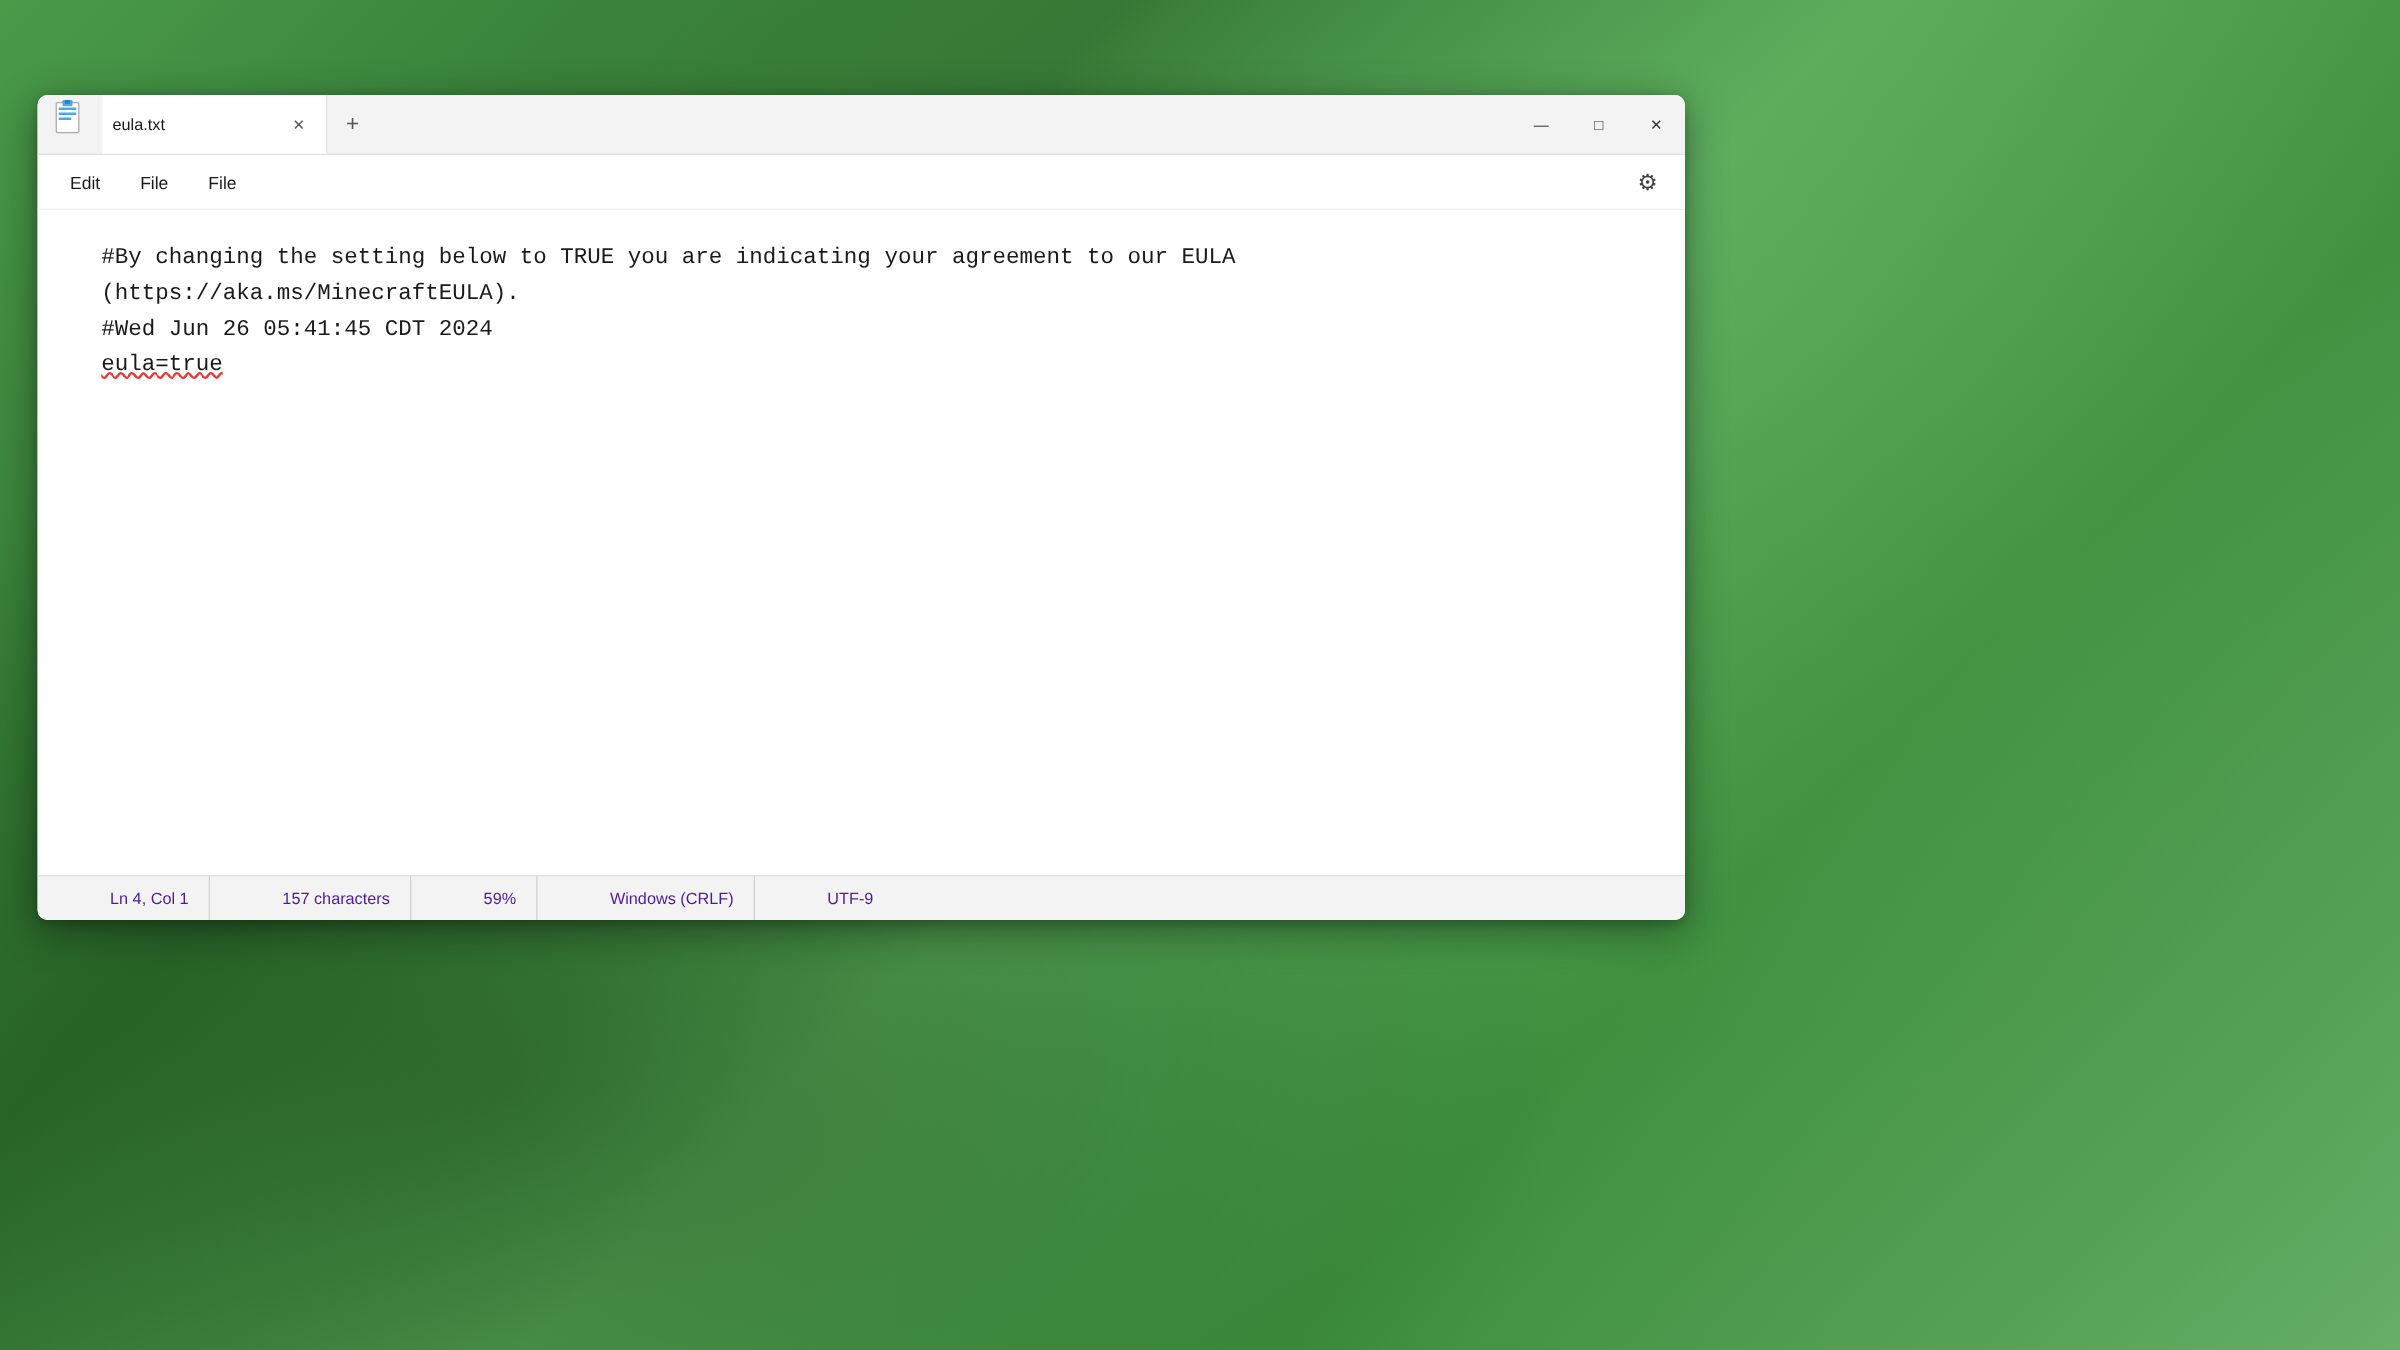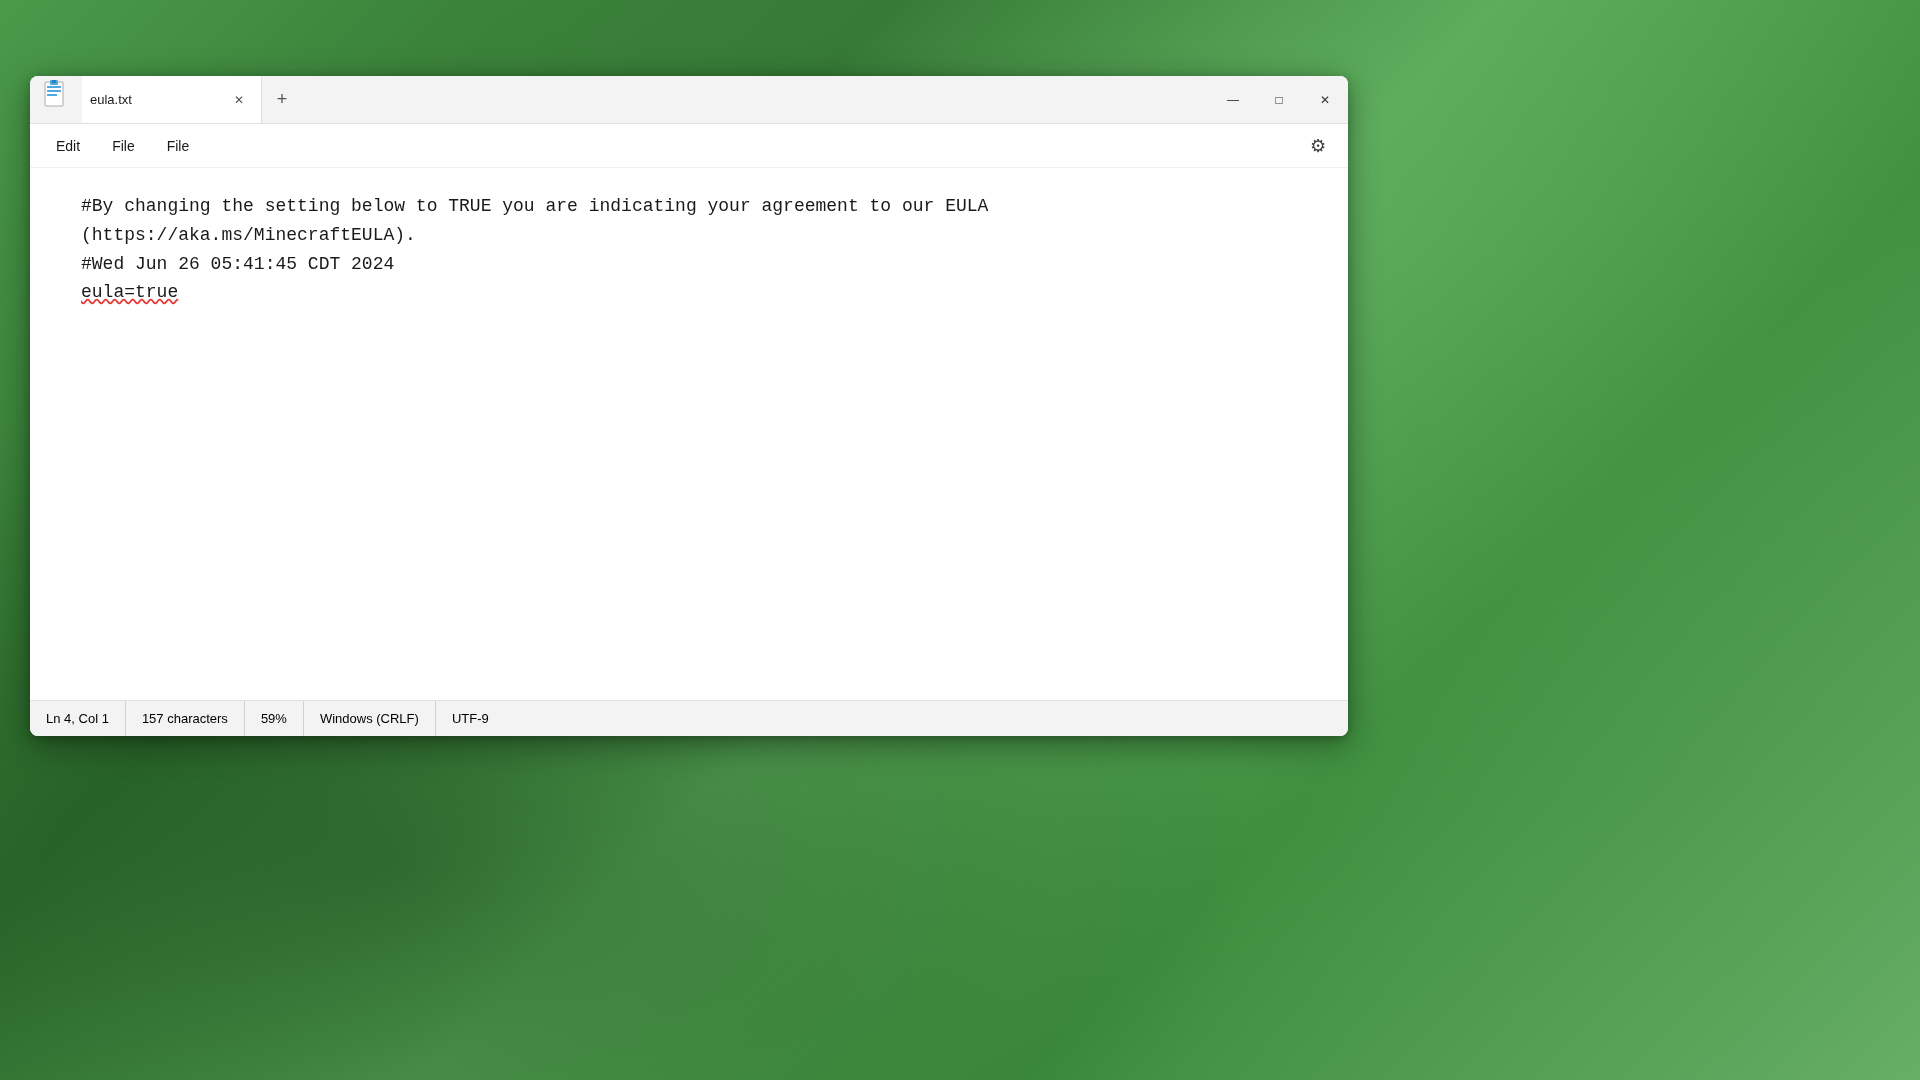--- a/index.html
+++ b/index.html
@@ -202,26 +202,27 @@
       border-top: 1px solid #e0e0e0;
       display: flex;
       align-items: center;
       padding: 0 16px;
       gap: 0;
       flex-shrink: 0;
     }
 
     .status-item {
       font-size: 13px;
-      color: #000000;
+      color: #4c1d95;
       padding: 0 16px;
       height: 100%;
       display: flex;
       align-items: center;
       border-right: 1px solid #d0d0d0;
+      margin-left: 42px;
     }
 
     .status-item:first-child {
       padding-left: 0;
     }
 
     .status-item:last-child {
       border-right: none;
     }
   </style>

